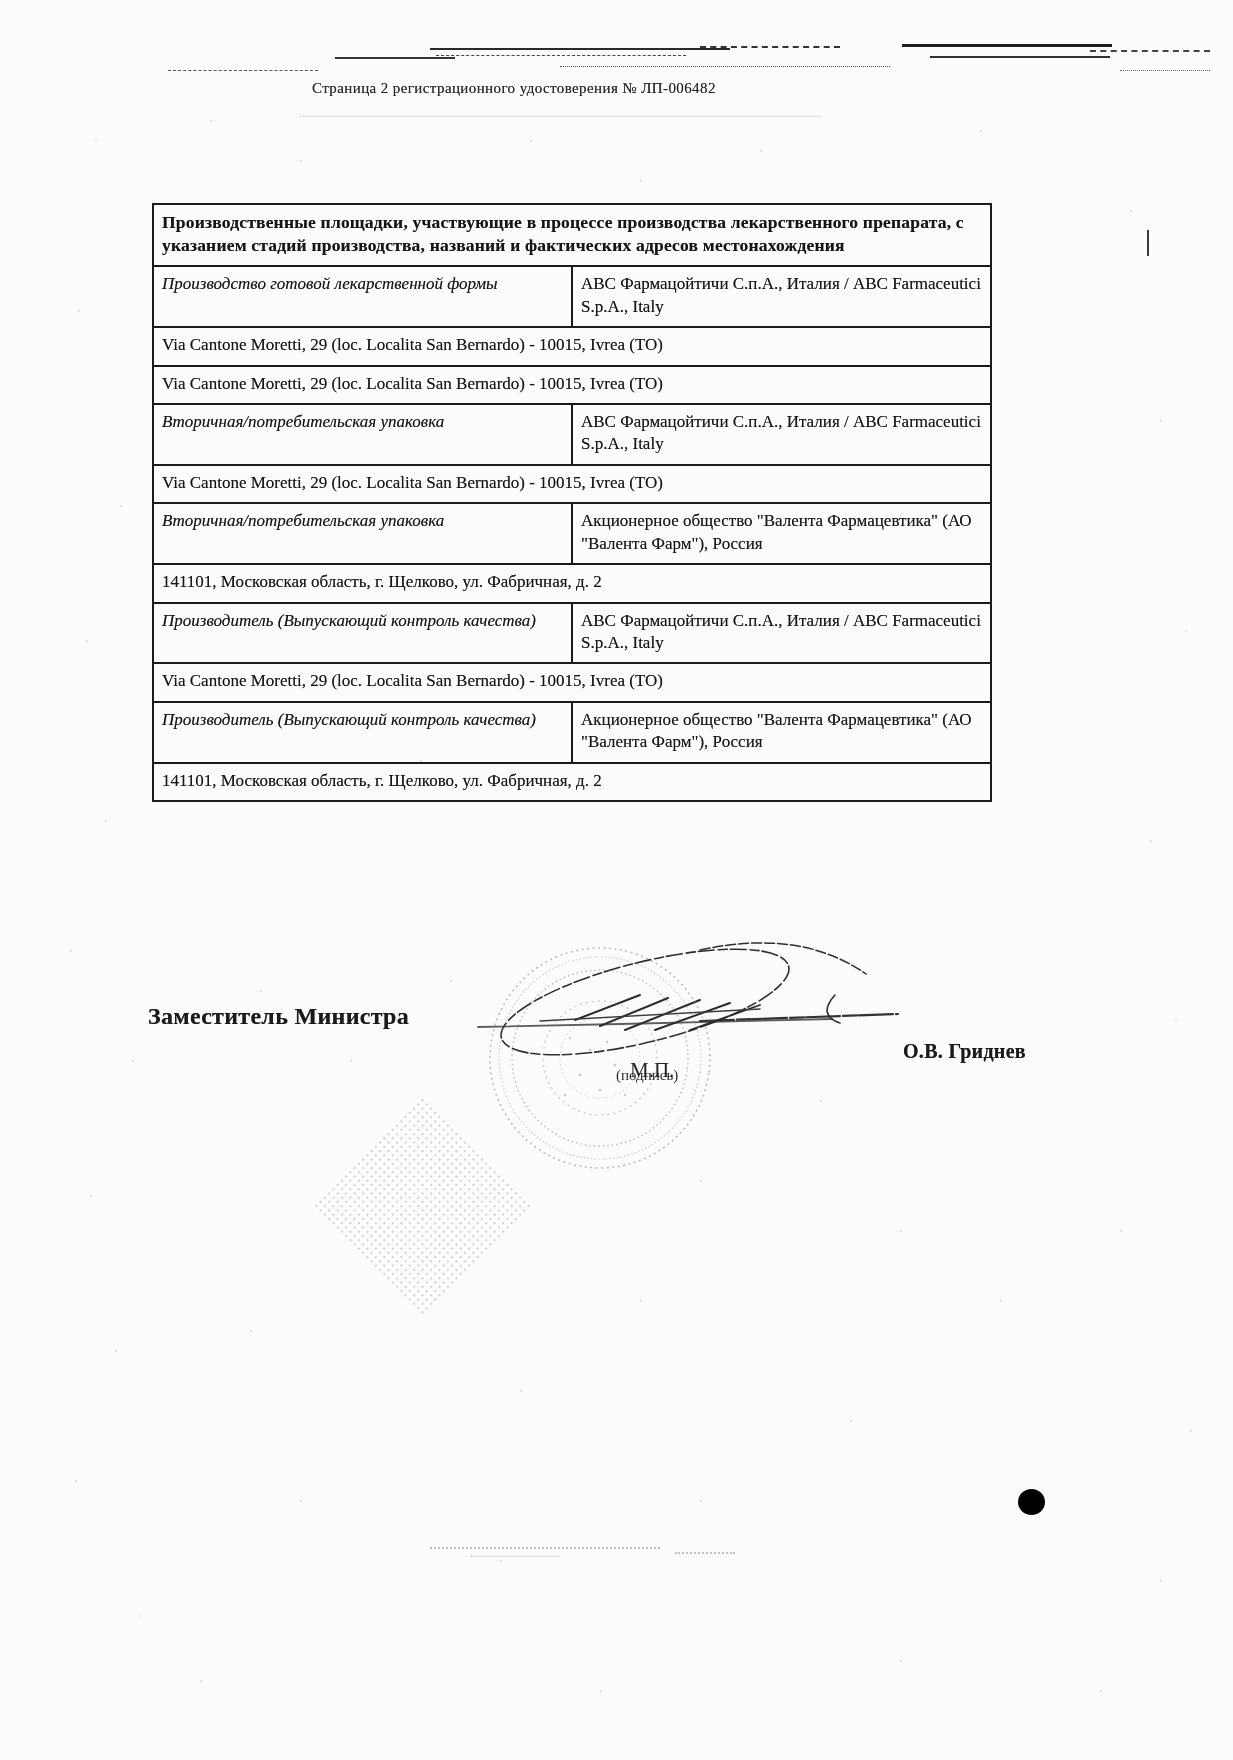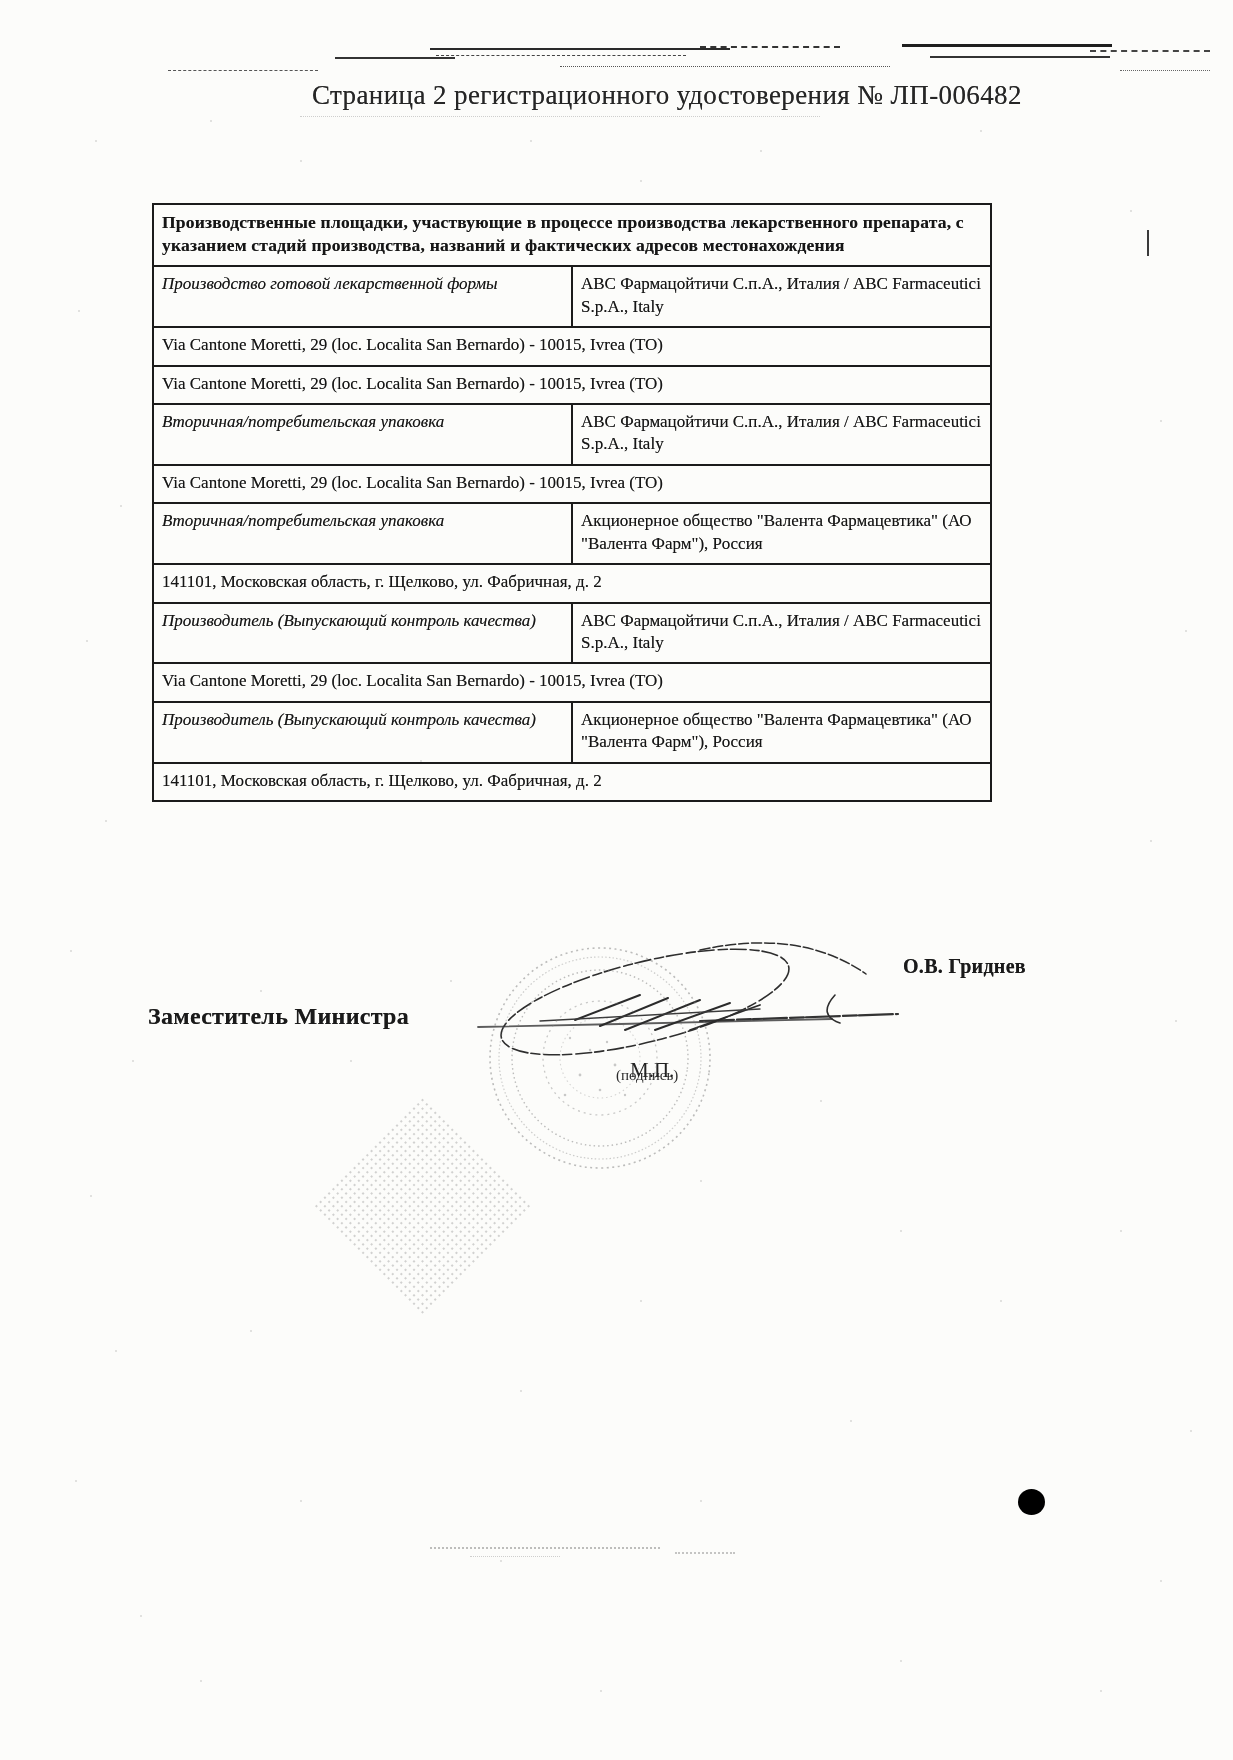--- a/index.html
+++ b/index.html
@@ -18,21 +18,21 @@
       20px 1210px,-20px 1340px,45px 1475px,115px -20px,205px 20px,435px 0px,665px 10px,
       885px -10px,1035px 70px,1065px 280px,1090px 490px,1055px 700px,1080px 880px,
       1025px 1090px,1095px 1290px,1065px 1440px,165px 850px,255px 920px,355px 840px,
       155px 1190px,425px 1250px,545px 1160px,605px 1040px,725px 960px,805px 1090px,
       205px 1360px,405px 1420px,605px 1360px,755px 1280px,905px 1160px,325px 620px,
       545px 40px,105px 1540px,505px 1550px,805px 1520px,1005px 1550px,645px 1650px;
   }
   .noise{position:absolute;height:0;}
   .hdr{
     position:absolute;left:312px;top:80px;
-    font-size:27px;letter-spacing:.4px;color:#262626;
+    font-size:15px;letter-spacing:.4px;color:#262626;
     text-shadow:0 0 .5px rgba(0,0,0,.55);
     white-space:nowrap;
   }
   .tablewrap{position:absolute;left:152px;top:203px;width:840px;}
   table.prod{
     width:840px;border-collapse:collapse;table-layout:fixed;
     font-size:17px;color:#161616;
   }
   table.prod td{
     border:2px solid #1b1b1b;
@@ -46,21 +46,21 @@
   }
   td.stage-cell{font-weight:normal;font-style:italic;width:508px;padding-bottom:26px;}
   td.company-cell{width:308px;}
   td.address-cell{padding:6px 8px;}
   .sig-label{
     position:absolute;left:148px;top:1003px;
     font-weight:bold;font-size:24px;letter-spacing:.3px;color:#1a1a1a;
     text-shadow:0 0 .5px rgba(0,0,0,.6);
   }
   .sig-name{
-    position:absolute;left:903px;top:955px;
+    position:absolute;left:903px;top:1040px;
     font-weight:bold;font-size:20px;letter-spacing:.3px;color:#1a1a1a;
     text-shadow:0 0 .5px rgba(0,0,0,.6);white-space:nowrap;
   }
   .sig-caption{
     position:absolute;left:616px;top:1067px;
     font-size:15px;color:#2c2c2c;
   }
   .seal-label{
     position:absolute;left:630px;top:1058px;
     font-size:21px;color:#222;

